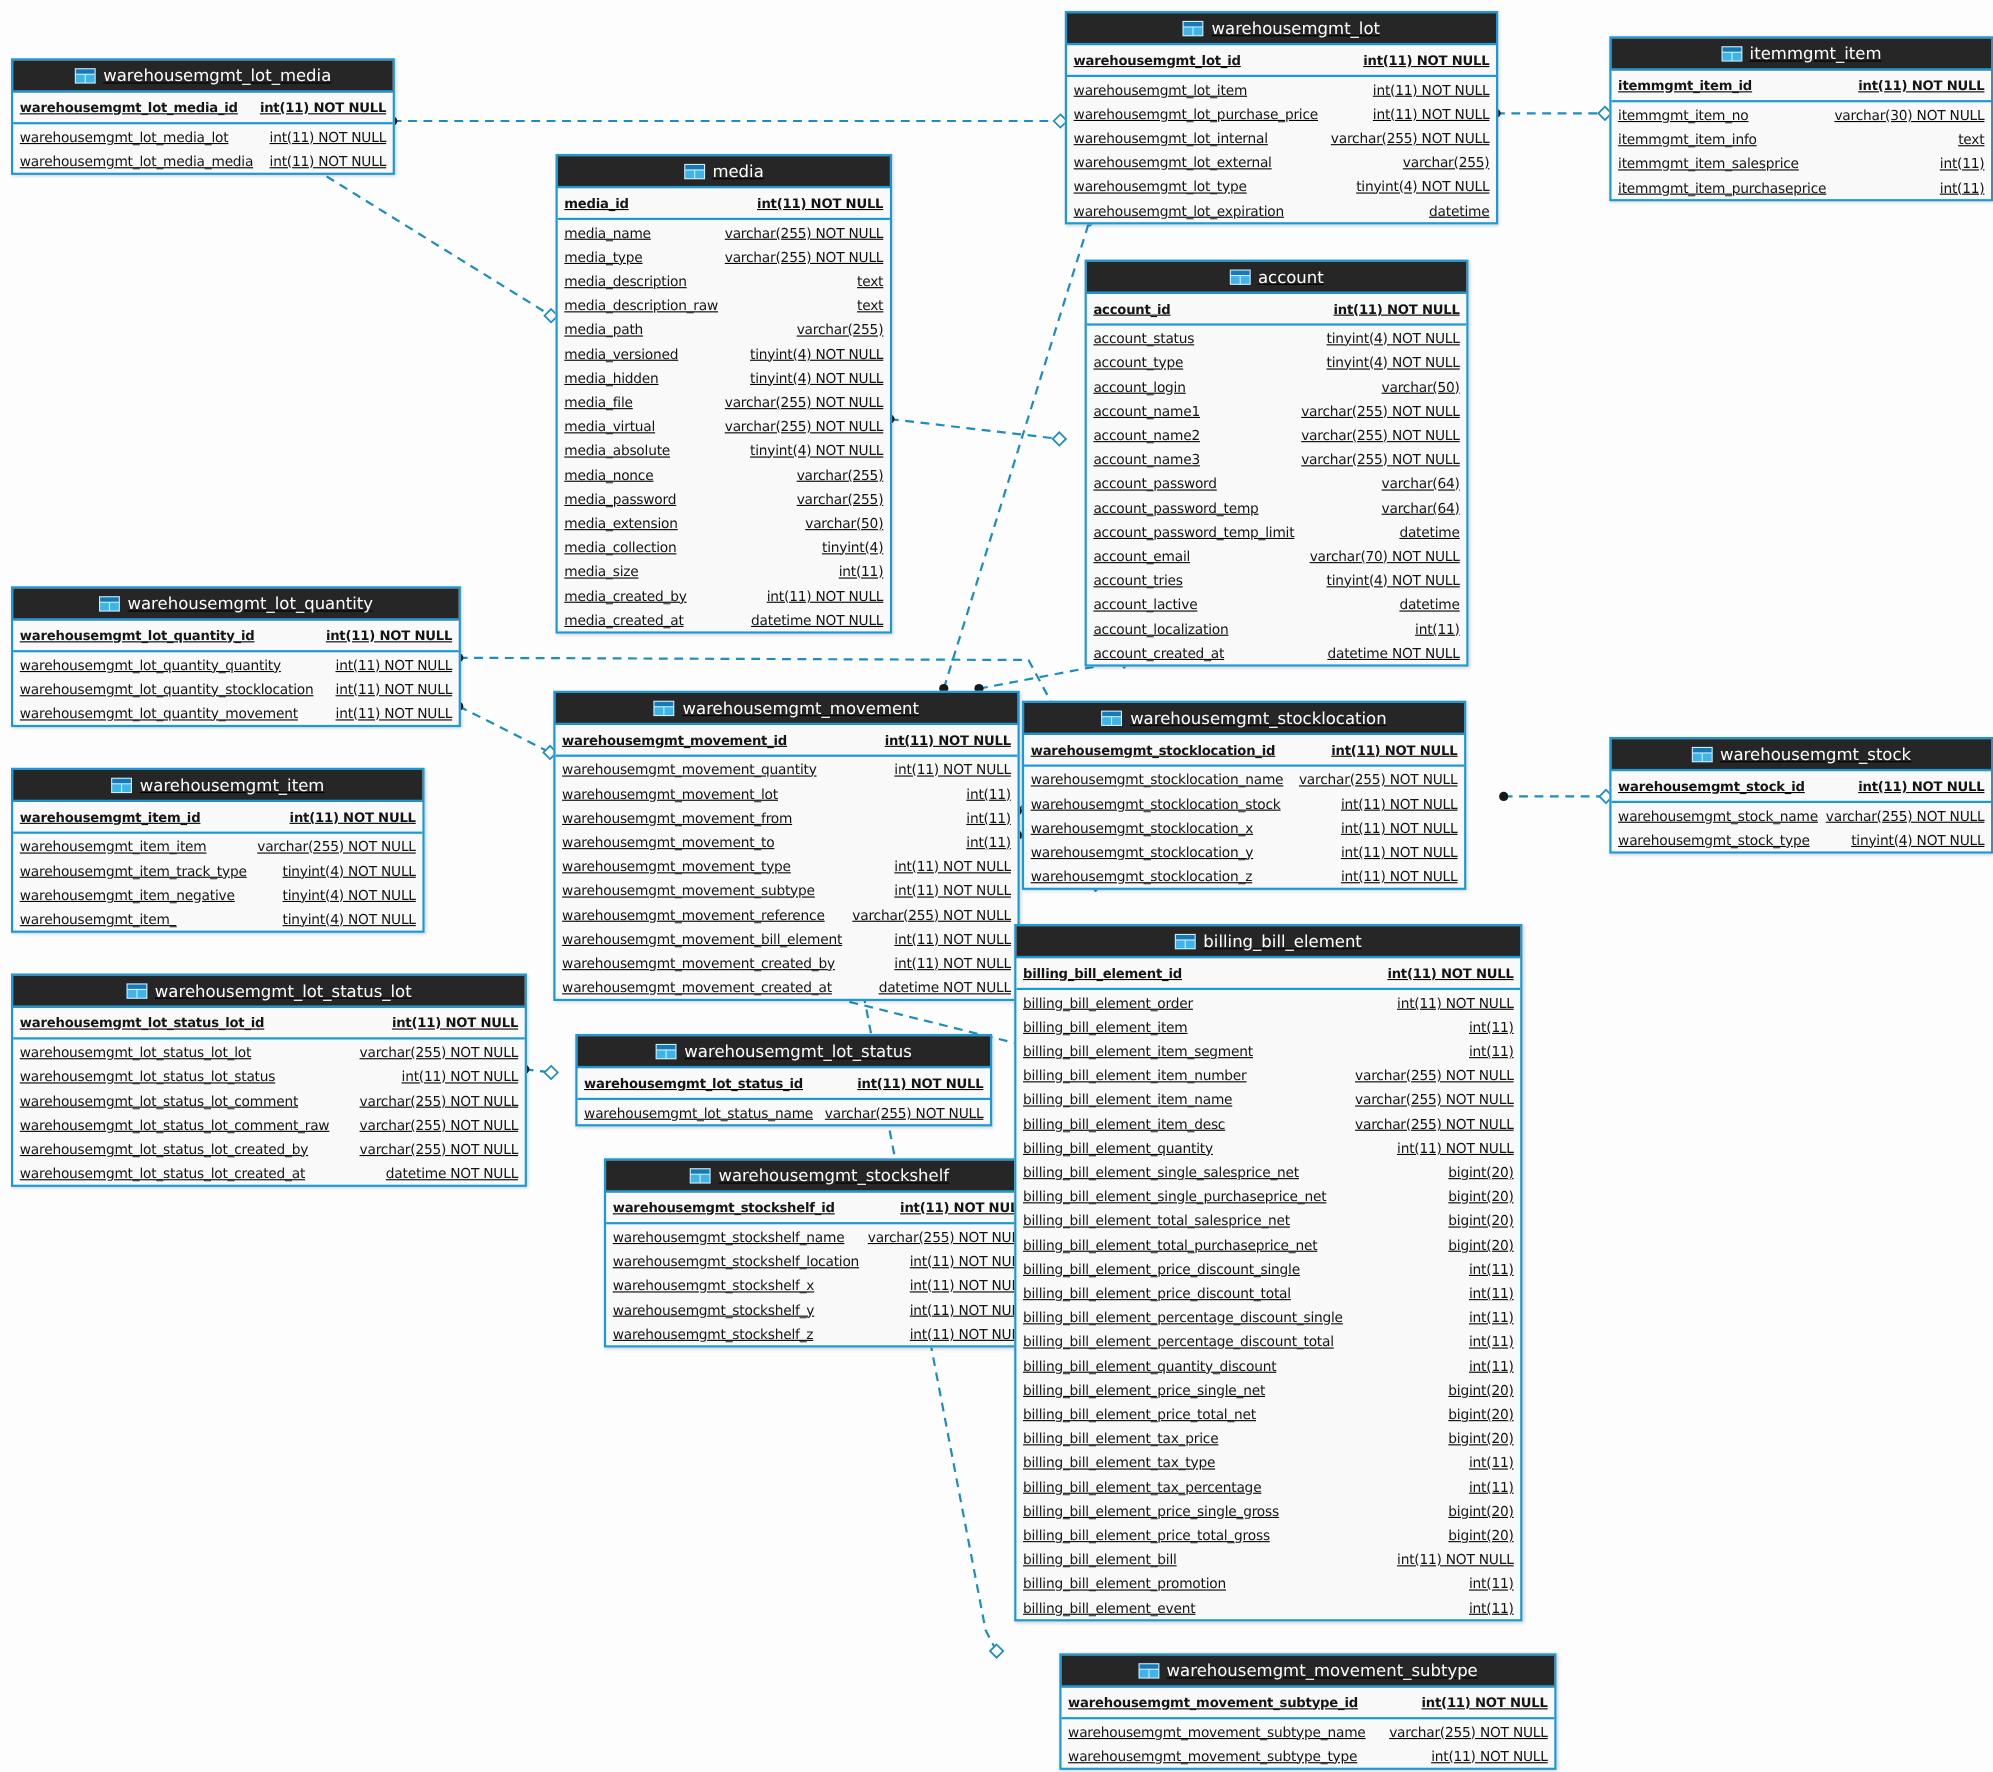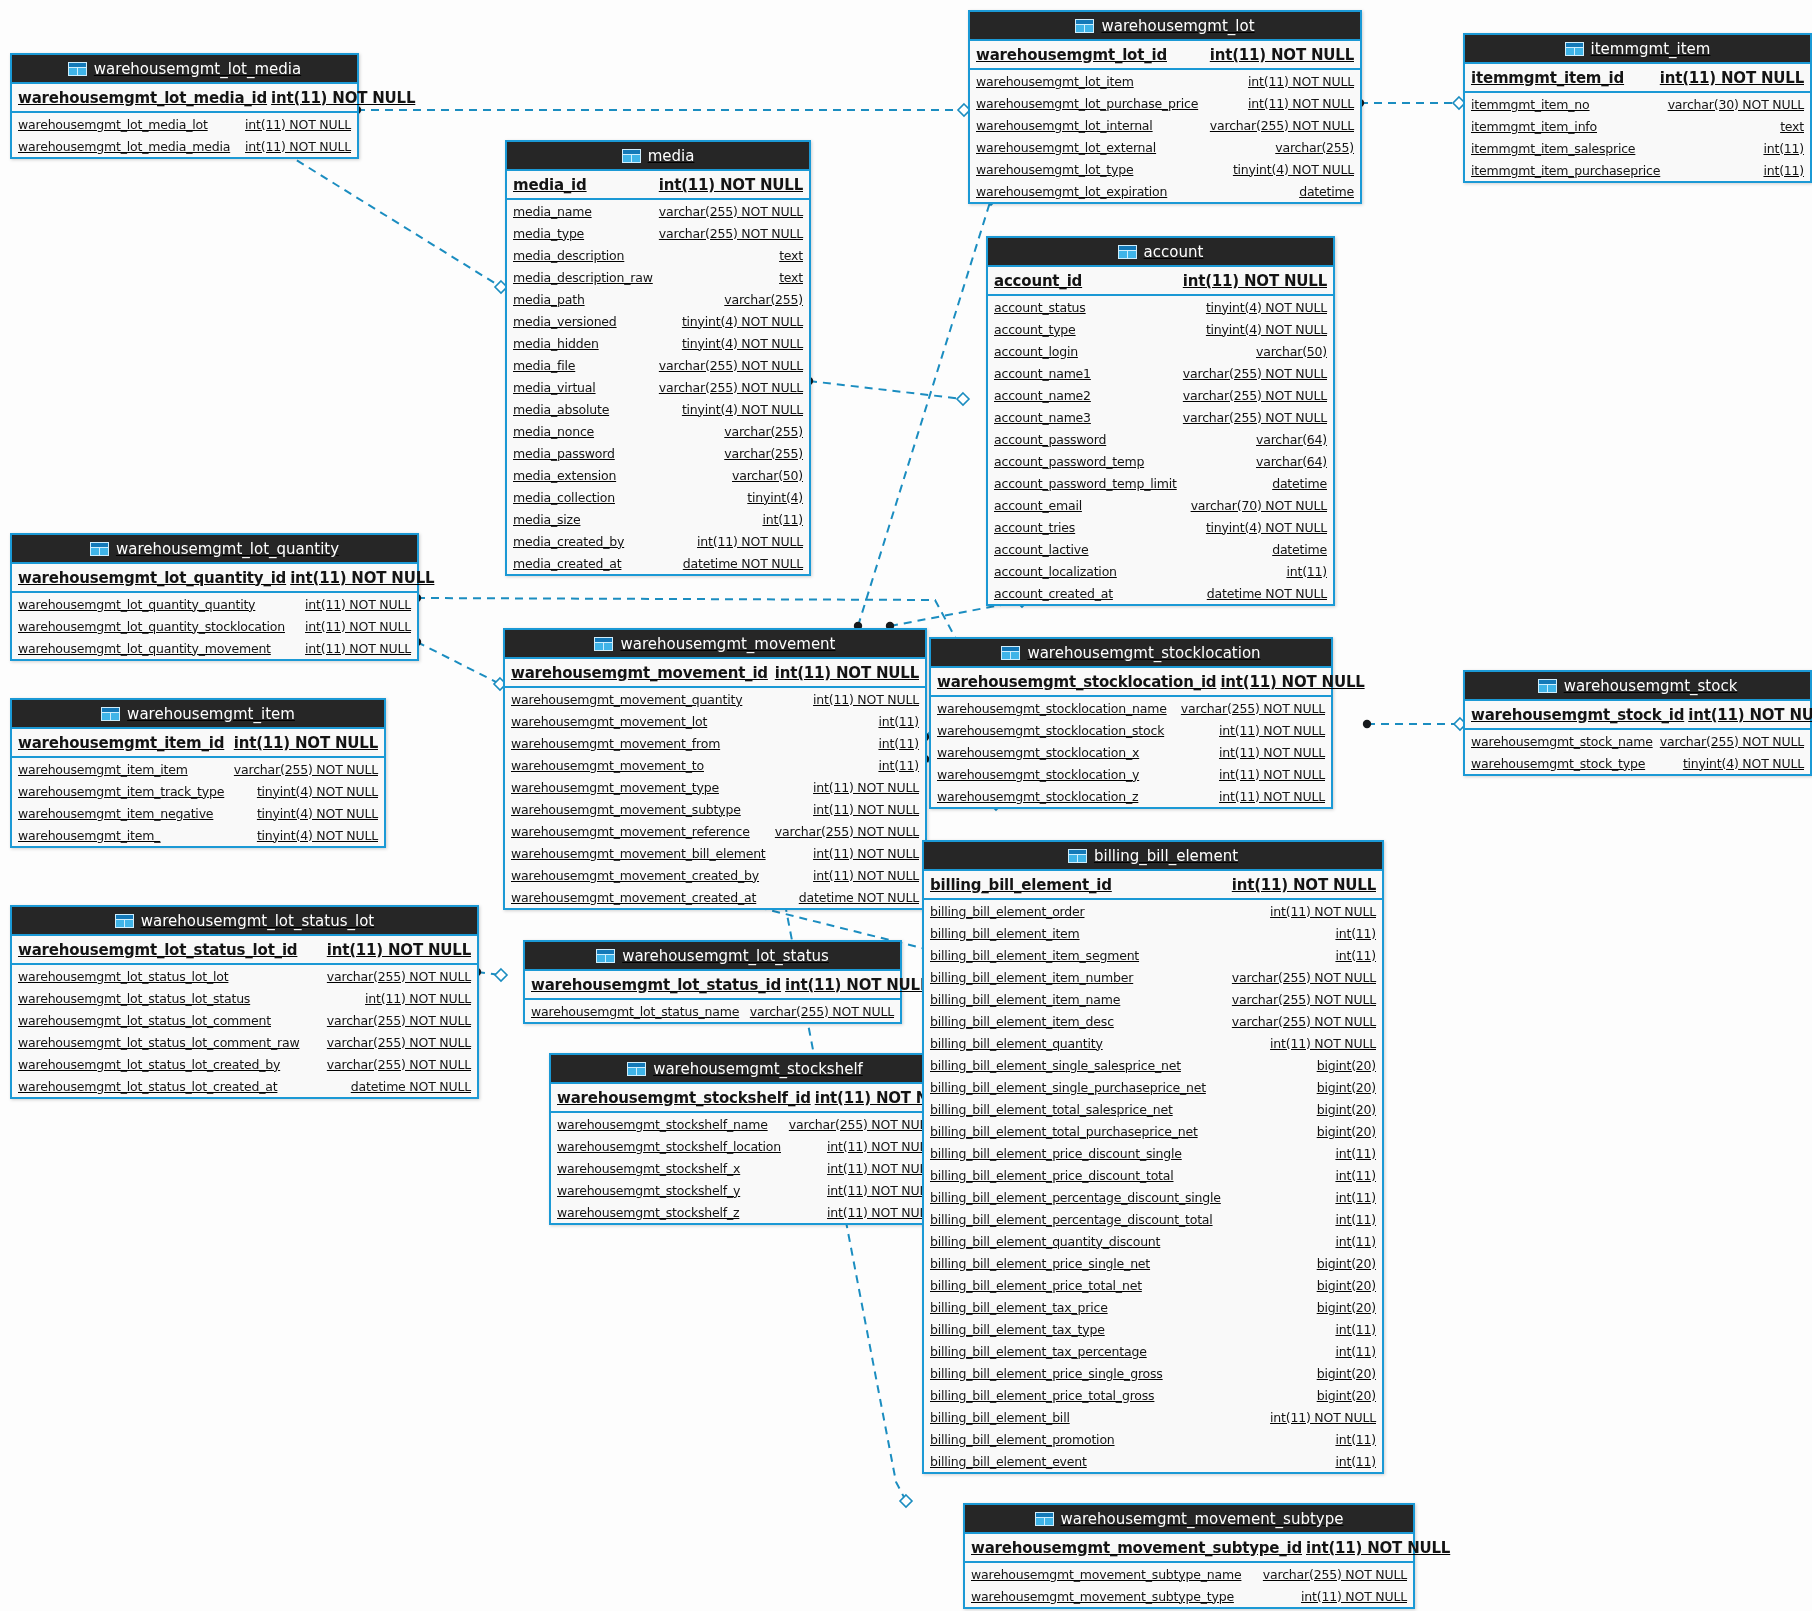--- a/index.html
+++ b/index.html
@@ -10,21 +10,21 @@
        box-shadow:1px 1px 3px rgba(0,0,0,.18);text-decoration:underline;}
   .hdr{background:var(--hdrbg,#262626);color:var(--hdrtx,#ffffff);height:27px;display:flex;
        align-items:center;justify-content:center;gap:7px;border-bottom:2px solid var(--accent,#1b99d5);
        font-size:15px;white-space:nowrap;}
   .icon{width:17px;height:12px;background:#cfeefd;display:grid;flex:0 0 auto;
         grid-template-rows:4px 1fr;grid-template-columns:1fr 1fr;gap:1px;padding:1px;}
   .icon i{background:#3fb4e8;}
   .icon i.top{grid-column:1/3;background:#1479b8;}
   .row{display:flex;align-items:center;height:22px;padding:0 6px;font-size:12.5px;
        letter-spacing:-0.2px;color:#141414;gap:4px;white-space:nowrap;}
-  .row.pk{height:27px;font-weight:bold;font-size:15px;border-bottom:2px solid var(--accent,#1b99d5);}
+  .row.pk{height:27px;font-weight:bold;font-size:12px;border-bottom:2px solid var(--accent,#1b99d5);}
   .ctype{margin-left:auto;}
   .rel{fill:none;stroke:var(--line,#1b8dc0);stroke-width:2;stroke-dasharray:8 6;}
   .relmark-dot{fill:#16191c;stroke:none;}
   .relmark-diamond{fill:#ffffff;stroke:var(--line,#1b8dc0);stroke-width:1.6;}
 </style>
 </head>
 <body>
 
 <div id="canvas" style="background: rgb(253, 253, 253);">
   <svg id="rels" width="1812" height="1611">
@@ -362,21 +362,21 @@
       </div>
       <div class="row">
         <span class="cname">warehousemgmt_item_negative</span>
         <span class="ctype">tinyint(4) NOT NULL</span>
       </div>
       <div class="row">
         <span class="cname">warehousemgmt_item_</span>
         <span class="ctype">tinyint(4) NOT NULL</span>
       </div>
     </div>
-    <div class="tbl" style="left: 10px; top: 885px; width: 465px; margin-top: 20px;">
+    <div class="tbl" style="left: 10px; top: 885px; width: 465px;">
       <div class="hdr">
         <span class="icon">
           <i class="top"></i>
           <i></i>
           <i></i>
         </span>
         <span class="table-title">warehousemgmt_lot_status_lot</span>
       </div>
       <div class="row pk">
         <span class="cname">warehousemgmt_lot_status_lot_id</span>

